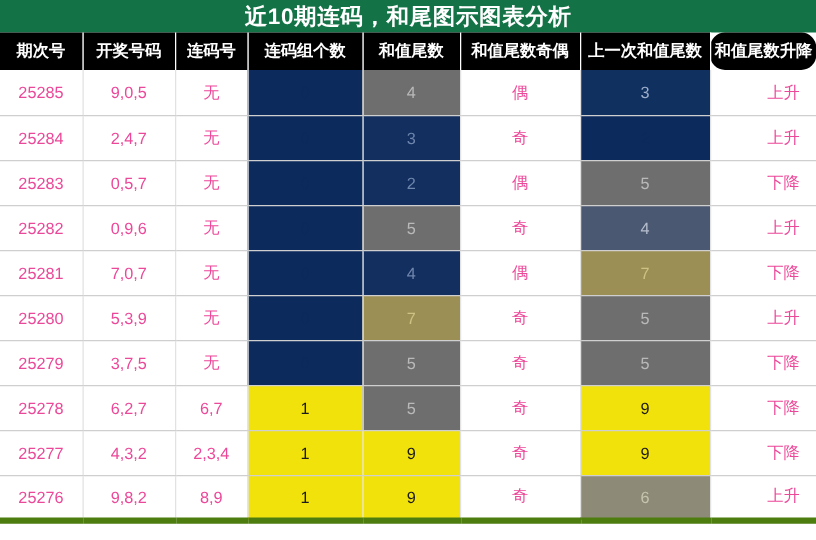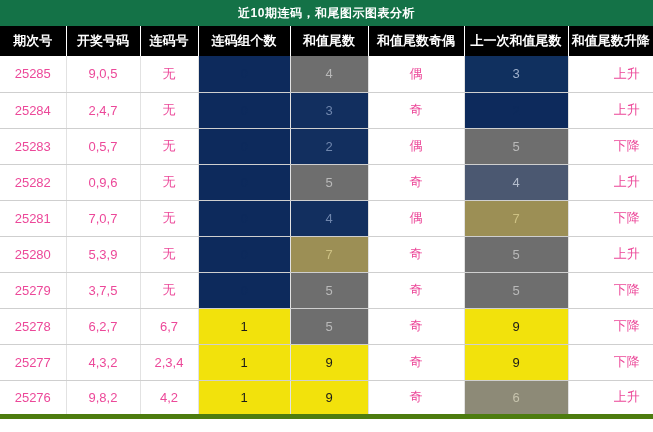--- a/index.html
+++ b/index.html
@@ -11,21 +11,21 @@
   }
   #wrap {
     width: 653px;
     height: 432px;
     overflow: hidden;
   }
   .title-bar {
     height: 26px;
     background: #147247;
     color: #ffffff;
-    font-size: 12px;
+    font-size: 18px;
     font-weight: bold;
     display: flex;
     align-items: center;
     justify-content: center;
     letter-spacing: 0.5px;
   }
   table {
     width: 653px;
     border-collapse: collapse;
     table-layout: fixed;
@@ -34,21 +34,21 @@
     background: #000000;
     color: #ffffff;
     font-size: 13px;
     font-weight: bold;
     height: 30px;
     border-right: 1px solid #ffffff;
     text-align: center;
     vertical-align: middle;
     white-space: nowrap;
   }
-  thead th:last-child { border-right: none; }
+  thead th:last-child { border-right: none; border-radius: 12px; }
   tbody td {
     height: 36px;
     font-size: 13px;
     text-align: center;
     vertical-align: middle;
     border-bottom: 1px solid #cfcfcf;
     border-right: 1px solid #e2e2e2;
     color: #222222;
     background: #ffffff;
     white-space: nowrap;
@@ -193,21 +193,21 @@
           <td class="c-white">2,3,4</td>
           <td class="c-yellow">1</td>
           <td class="c-yellow">9</td>
           <td class="c-white">奇</td>
           <td class="c-yellow">9</td>
           <td class="c-white">下降</td>
         </tr>
         <tr>
           <td class="c-white">25276</td>
           <td class="c-white">9,8,2</td>
-          <td class="c-white">4,2</td>
+          <td class="c-white">8,9</td>
           <td class="c-yellow">1</td>
           <td class="c-yellow">9</td>
           <td class="c-white">奇</td>
           <td class="c-olive">6</td>
           <td class="c-white">上升</td>
         </tr>
       </tbody>
   </table>
 </div>
 

